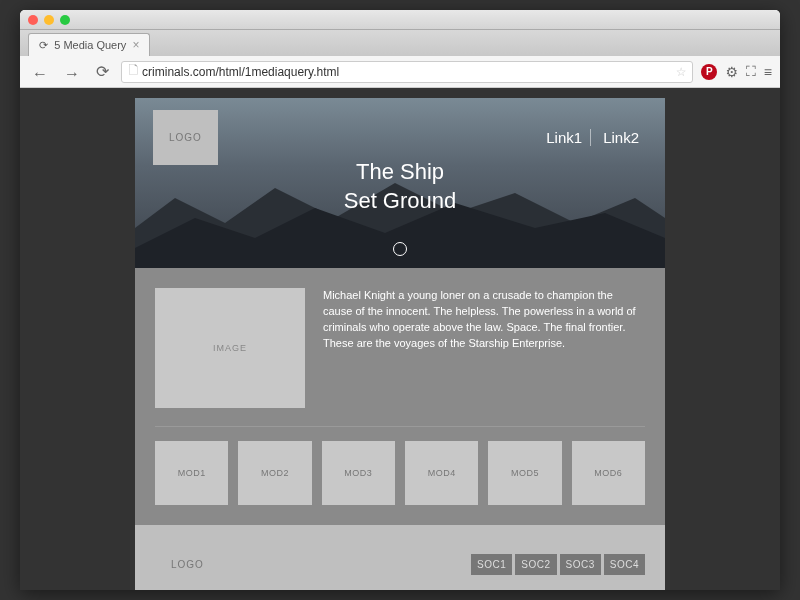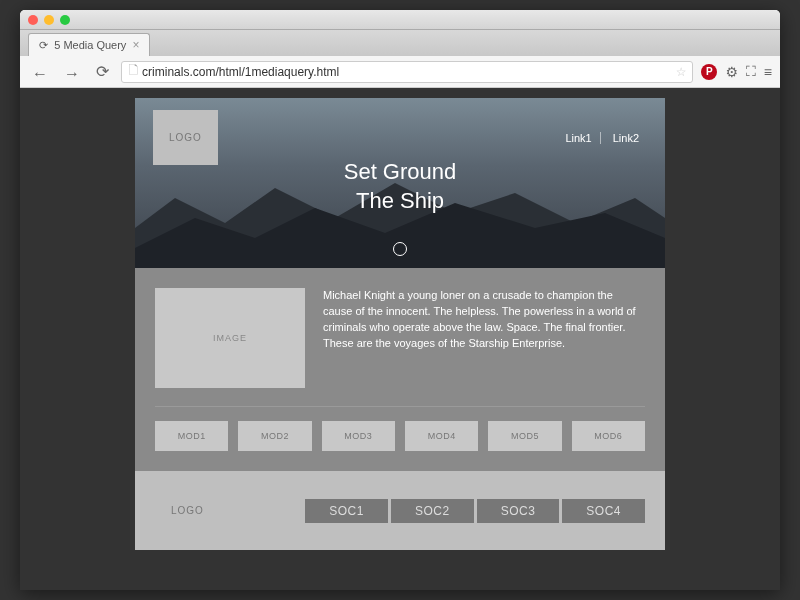--- a/index.html
+++ b/index.html
@@ -19,35 +19,35 @@
 .star{color:#ccc;margin-left:auto}
 .ticon{color:#666;font-size:14px;cursor:pointer}
 .pin{width:16px;height:16px;background:#bd081c;border-radius:50%;color:#fff;display:flex;align-items:center;justify-content:center;font-size:10px;font-weight:bold}
 .viewport{flex:1;background:#333;overflow:auto;display:flex;justify-content:center;padding:10px 0}
 .page{width:530px}
 .hero{height:170px;position:relative;background:linear-gradient(180deg,#7a8a95 0%,#5a6570 40%,#3a4048 100%);overflow:hidden}
 .mtn{position:absolute;bottom:0;left:0;right:0;height:100px}
 .mtn svg{width:100%;height:100%;display:block}
 .hero-top{position:absolute;top:12px;left:0;right:0;display:flex;justify-content:space-between;align-items:center;padding:0 18px}
 .logo{background:#bfbfbf;color:#777;padding:22px 16px;font-size:10px;letter-spacing:1px}
-.navlinks{display:flex;gap:4px;color:#fff;font-size:11px}
+.navlinks{display:flex;gap:4px;color:#fff;font-size:15px}
 .navlinks span{padding:0 8px}
 .navlinks .div{border-right:1px solid rgba(255,255,255,.5)}
 .hero-title{position:absolute;top:60px;left:0;right:0;text-align:center;color:#fff;font-size:22px;line-height:1.3}
 .circ{position:absolute;bottom:12px;left:50%;transform:translateX(-50%);width:14px;height:14px;border:1.5px solid #fff;border-radius:50%}
 .content{background:#8a8a8a;padding:20px}
 .row1{display:flex;gap:18px;margin-bottom:18px}
-.imgbox{background:#c8c8c8;width:150px;height:100px;display:flex;align-items:center;justify-content:center;color:#888;font-size:9px;letter-spacing:1px;flex-shrink:0}
+.imgbox{background:#c8c8c8;width:150px;height:120px;display:flex;align-items:center;justify-content:center;color:#888;font-size:9px;letter-spacing:1px;flex-shrink:0}
 .text{color:#fff;font-size:11px;line-height:1.45;flex:1}
 .hr{border:none;border-top:1px solid #9a9a9a;margin:0 0 14px}
 .mods{display:flex;gap:10px}
-.mod{flex:1;background:#c8c8c8;color:#777;text-align:center;padding:10px 0;font-size:9px;letter-spacing:.5px}
+.mod{flex:1;background:#c8c8c8;color:#777;text-align:center;padding:27px 0;font-size:9px;letter-spacing:.5px}
 .footer{background:#bfbfbf;padding:12px 20px;display:flex;justify-content:space-between;align-items:center}
 .socs{display:flex;gap:3px}
-.soc{background:#777;color:#ddd;font-size:12px;padding:5px 24px;letter-spacing:.5px}
+.soc{background:#777;color:#ddd;font-size:10px;padding:5px 6px;letter-spacing:.5px}
 </style>
 </head>
 <body>
 
 <div class="chrome">
   <div class="titlebar">
     <div class="traffic">
       <div class="dot r"></div>
       <div class="dot y"></div>
       <div class="dot g"></div>
@@ -86,22 +86,22 @@
           </svg>
         </div>
         <div class="hero-top">
           <div class="logo">LOGO</div>
           <div class="navlinks">
             <span class="div">Link1</span>
             <span>Link2</span>
           </div>
         </div>
         <div class="hero-title">
+          <div>The Ship</div>
           <div>Set Ground</div>
-          <div>The Ship</div>
         </div>
         <div class="circ"></div>
       </div>
 
       <div class="content">
         <div class="row1">
           <div class="imgbox">IMAGE</div>
           <div class="text">Michael Knight a young loner on a crusade to champion the cause of the innocent. The helpless. The powerless in a world of criminals who operate above the law. Space. The final frontier. These are the voyages of the Starship Enterprise.</div>
         </div>
         <hr class="hr">

